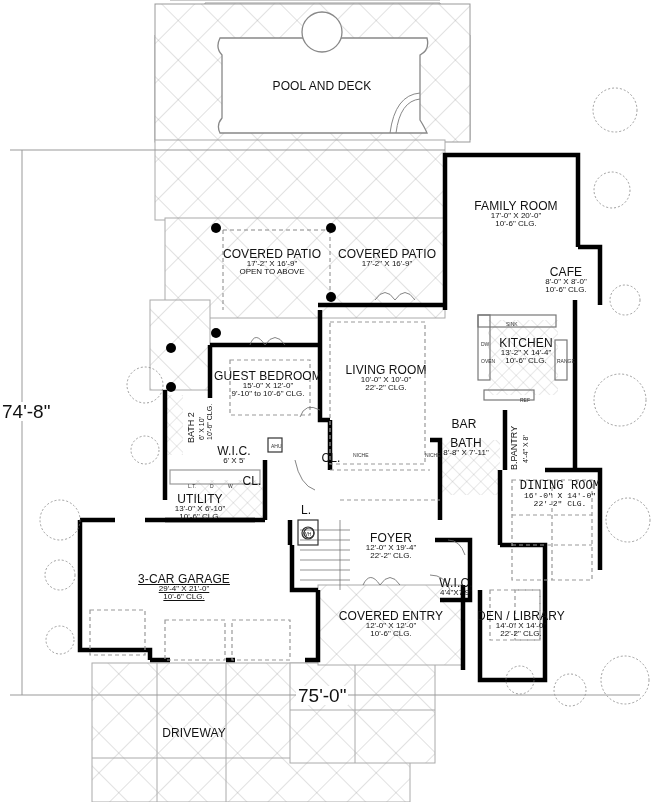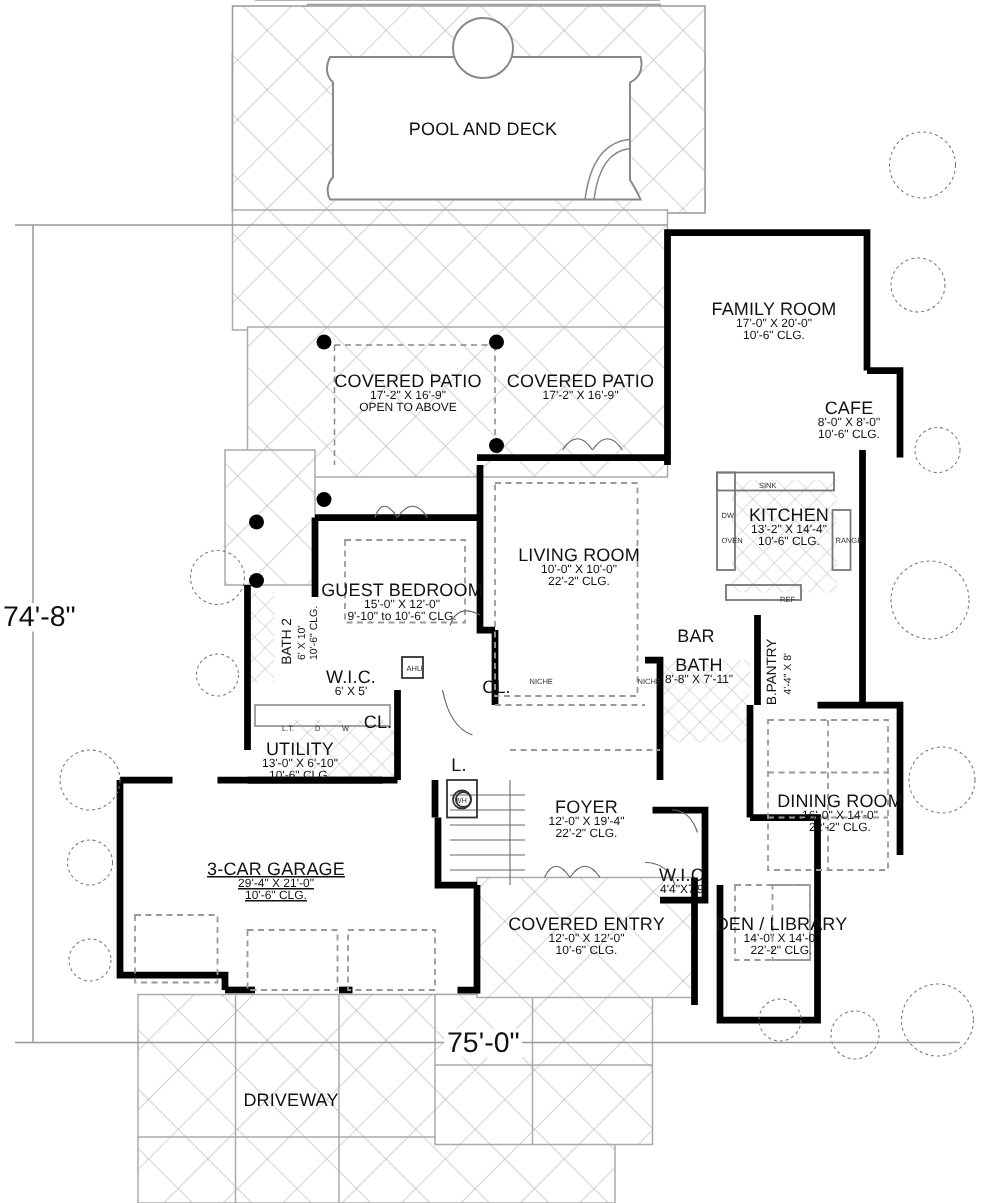--- a/index.html
+++ b/index.html
@@ -219,21 +219,21 @@
   <div class="dim">8'-0" X 8'-0"</div>
   <div class="dim">10'-6" CLG.</div>
 </div>
 
 <div class="lbl" style="left:526px;top:337px;">
   <div class="name">KITCHEN</div>
   <div class="dim">13'-2" X 14'-4"</div>
   <div class="dim">10'-6" CLG.</div>
 </div>
 
-<div class="lbl" style="left:268px;top:370px;margin-top:17px;">
+<div class="lbl" style="left:268px;top:370px;">
   <div class="name">GUEST BEDROOM</div>
   <div class="dim">15'-0" X 12'-0"</div>
   <div class="dim">9'-10" to 10'-6" CLG.</div>
 </div>
 
 <div class="lbl" style="left:386px;top:364px;">
   <div class="name">LIVING ROOM</div>
   <div class="dim">10'-0" X 10'-0"</div>
   <div class="dim">22'-2" CLG.</div>
 </div>
@@ -280,21 +280,21 @@
 </div>
 
 <div class="lbl" style="left:252px;top:475px;">
   <div class="name">CL.</div>
 </div>
 
 <div class="lbl" style="left:306px;top:504px;">
   <div class="name">L.</div>
 </div>
 
-<div class="lbl" style="left:560px;top:528px;">
+<div class="lbl" style="left:560px;top:480px;font-family:Liberation Mono, monospace;">
   <div class="name">DINING ROOM</div>
   <div class="dim">16'-0" X 14'-0"</div>
   <div class="dim">22'-2" CLG.</div>
 </div>
 
 <div class="lbl" style="left:391px;top:532px;">
   <div class="name">FOYER</div>
   <div class="dim">12'-0" X 19'-4"</div>
   <div class="dim">22'-2" CLG.</div>
 </div>

